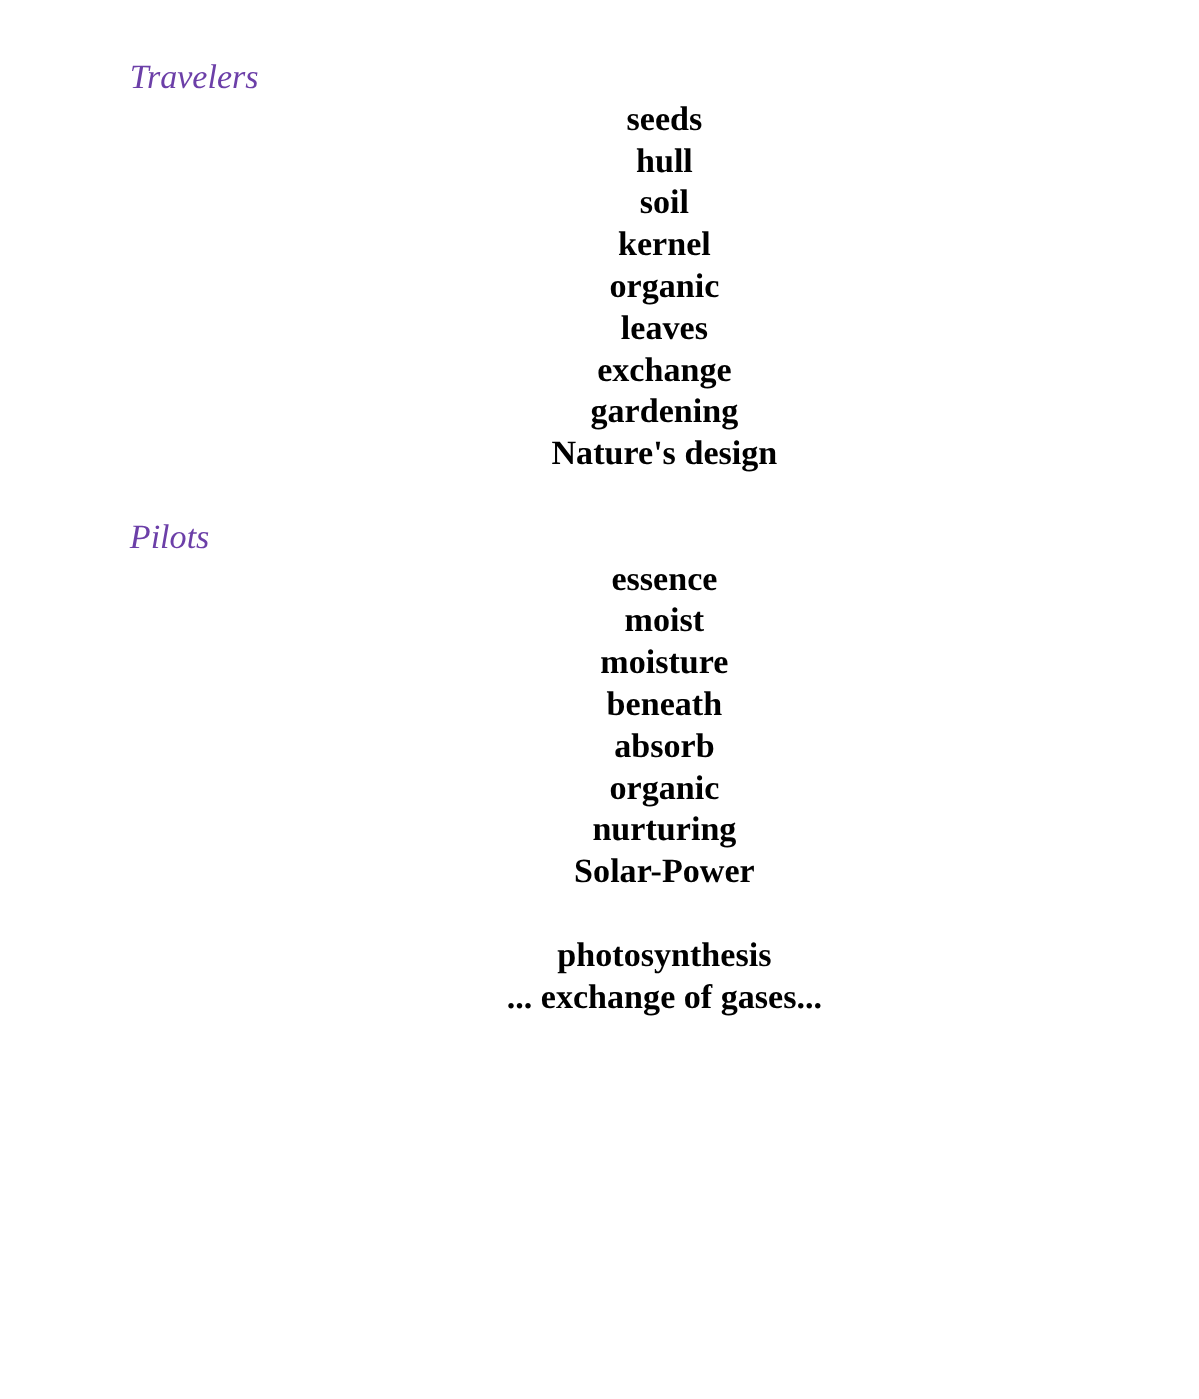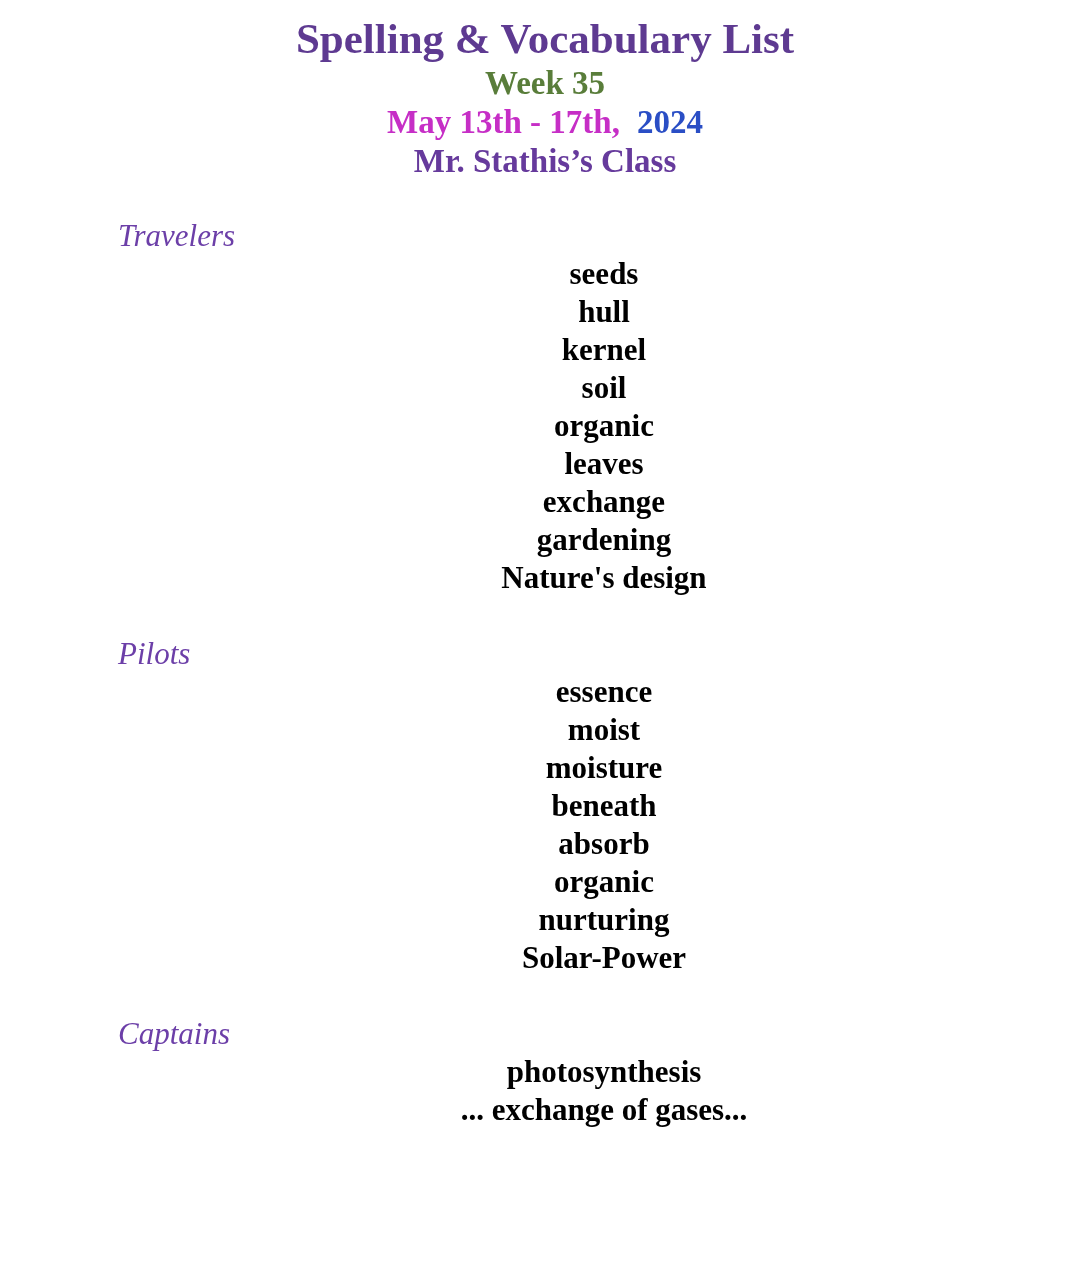--- a/index.html
+++ b/index.html
@@ -67,35 +67,29 @@
     font-size: 31px;
     line-height: 38px;
     color: var(--c-text);
     text-align: center;
   }
 </style>
 </head>
 <body>
 
 <div class="page">
-  <div class="header">
-    <div class="title">Spelling &amp; Vocabulary List</div>
-    <div class="week">Week 35</div>
-    <div class="date-line"><span class="date-range">May 13th - 17th,</span><span class="year">2024</span></div>
-    <div class="class-name">Mr. Stathis’s Class</div>
-  </div>
 
   <div class="sections" id="sections">
   <section class="section">
     <h2 class="section-label">Travelers</h2>
     <div class="words">
           <div class="word">seeds</div>
           <div class="word">hull</div>
+          <div class="word">soil</div>
           <div class="word">kernel</div>
-          <div class="word">soil</div>
           <div class="word">organic</div>
           <div class="word">leaves</div>
           <div class="word">exchange</div>
           <div class="word">gardening</div>
           <div class="word">Nature's design</div>
         </div>
   </section>
 
   <section class="section">
     <h2 class="section-label">Pilots</h2>
@@ -105,20 +99,19 @@
           <div class="word">moisture</div>
           <div class="word">beneath</div>
           <div class="word">absorb</div>
           <div class="word">organic</div>
           <div class="word">nurturing</div>
           <div class="word">Solar-Power</div>
         </div>
   </section>
 
   <section class="section">
-    <h2 class="section-label">Captains</h2>
     <div class="words">
           <div class="word">photosynthesis</div>
           <div class="word">... exchange of gases...</div>
         </div>
   </section>
 </div>
 </div>
 
 </body></html>

